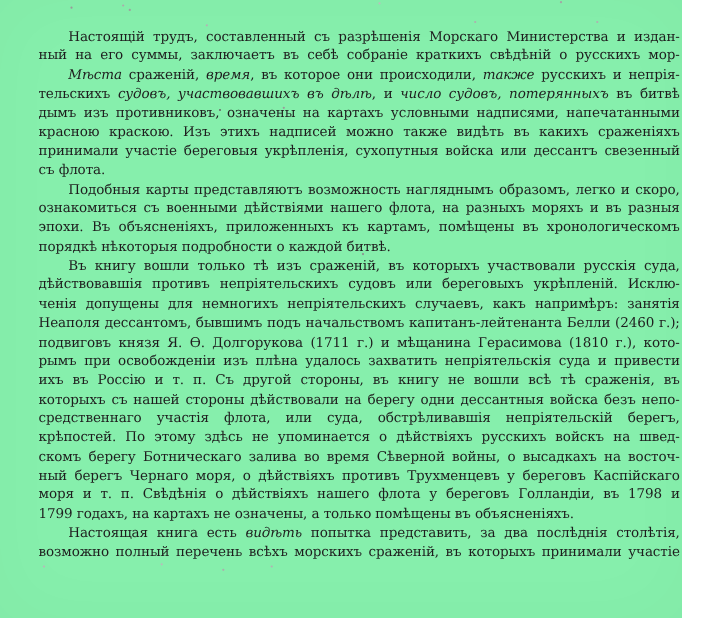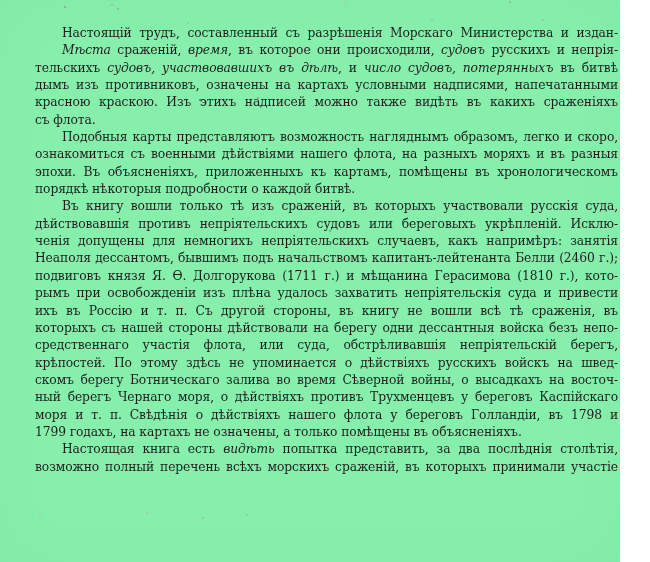--- a/index.html
+++ b/index.html
@@ -58,26 +58,28 @@
   }
 </style>
 </head>
 <body>
 
 <div class="page">
   <div class="speck-layer"></div>
   <div class="text-block">
       <div class="para">
         <div class="line indent"><span>Настоящій трудъ, составленный съ разрѣшенія Морскаго Министерства и издан-</span></div>
+        <div class="line"><span>ный на его суммы, заключаетъ въ себѣ собраніе краткихъ свѣдѣній о русскихъ мор-</span></div>
       </div>
       <div class="para">
-        <div class="line indent"><span class="it">Мѣста</span><span> сраженій, </span><span class="it">время</span><span>, въ которое они происходили, </span><span class="it">судовъ</span><span> русскихъ и непрія-</span></div>
+        <div class="line indent"><span class="it">Мѣста</span><span> сраженій, </span><span class="it">время</span><span>, въ которое они происходили, </span><span class="it">также</span><span> русскихъ и непрія-</span></div>
         <div class="line"><span>тельскихъ </span><span class="it">судовъ, участвовавшихъ въ дѣлѣ</span><span>, и </span><span class="it">число судовъ, потерянныхъ</span><span> въ битвѣ каж-</span></div>
         <div class="line"><span>дымъ изъ противниковъ, означены на картахъ условными надписями, напечатанными</span></div>
         <div class="line"><span>красною краскою. Изъ этихъ надписей можно также видѣть въ какихъ сраженіяхъ</span></div>
+        <div class="line"><span>принимали участіе береговыя укрѣпленія, сухопутныя войска или дессантъ свезенный</span></div>
         <div class="line left"><span>съ флота.</span></div>
       </div>
       <div class="para">
         <div class="line indent"><span>Подобныя карты представляютъ возможность нагляднымъ образомъ, легко и скоро,</span></div>
         <div class="line"><span>ознакомиться съ военными дѣйствіями нашего флота, на разныхъ моряхъ и въ разныя</span></div>
         <div class="line"><span>эпохи. Въ объясненіяхъ, приложенныхъ къ картамъ, помѣщены въ хронологическомъ</span></div>
         <div class="line left"><span>порядкѣ нѣкоторыя подробности о каждой битвѣ.</span></div>
       </div>
       <div class="para">
         <div class="line indent"><span>Въ книгу вошли только тѣ изъ сраженій, въ которыхъ участвовали русскія суда,</span></div>

